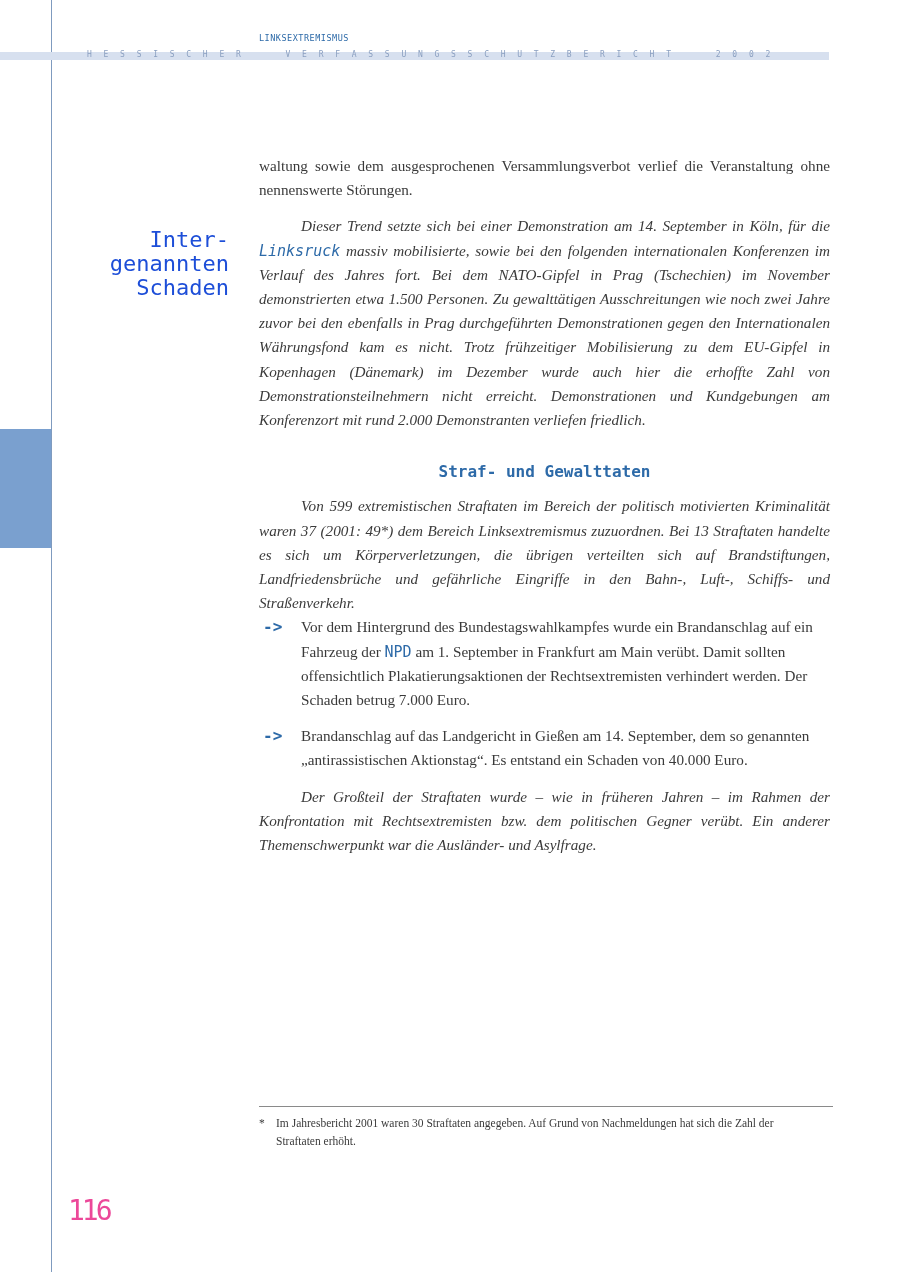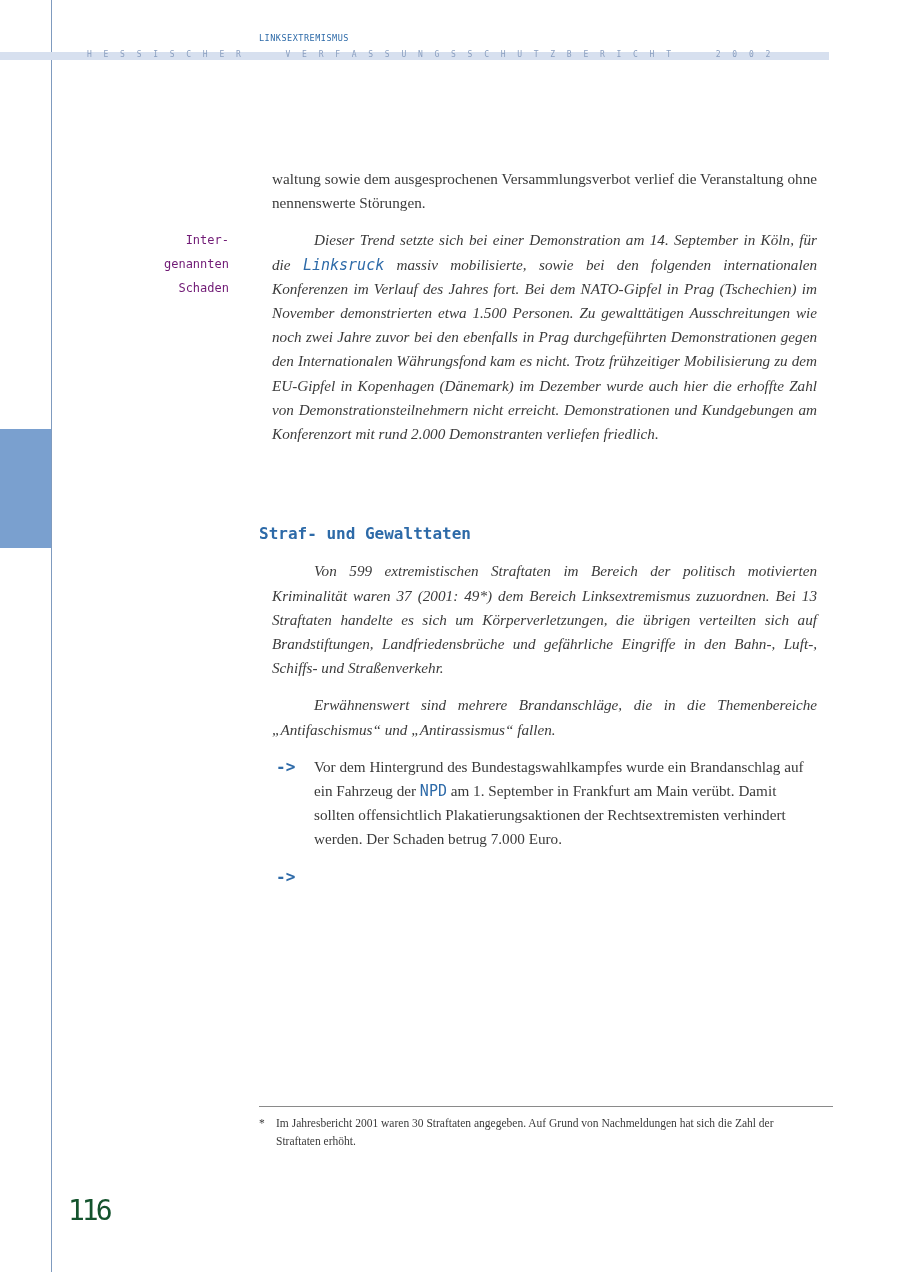--- a/index.html
+++ b/index.html
@@ -7,36 +7,36 @@
            font-family:"Liberation Serif", "DejaVu Serif", serif; color:#3a3a3a; }
     .vline { position:absolute; left:51px; top:0; width:1px; height:1272px; background:#7f9bbf; }
     .header-band { position:absolute; left:0; top:52px; width:829px; height:8px; background:#d7e0ef; }
     .header-spaced { position:absolute; left:87px; top:50px; height:12px; font-family:"DejaVu Sans Mono", monospace;
                      font-size:8px; color:#8a9fc0; letter-spacing:0; white-space:nowrap; display:flex; }
     .header-spaced span { display:inline-block; }
     .running-head { position:absolute; left:259px; top:33px; font-family:"DejaVu Sans Mono", monospace; font-size:8.5px;
                     color:#2d6aa8; letter-spacing:0.5px; }
     .side-tab { position:absolute; left:0; top:429px; width:51px; height:119px; background:#7aa0cf; }
     .margin-head { position:absolute; right:671px; top:228px; text-align:right; font-family:"DejaVu Sans Mono", monospace;
-                   font-size:12px; line-height:24px; color:#701a75; }
+                   font-size:22px; line-height:24px; color:#1d4ed8; }
     .body { position:absolute; left:259px; top:154px; width:571px; font-size:15.2px; line-height:24.2px; }
-    .p { margin:13px; text-align:justify; }
+    .p { margin:0; text-align:justify; }
     .indent { text-indent:42px;font-style:italic; }
     .gap { margin-top:12px; }
     .mono-inline { font-family:"DejaVu Sans Mono", monospace; color:#2d6aa8; font-size:15px; }
     .mono-inline.bold { font-weight:normal; }
     .h2 { font-family:"DejaVu Sans Mono", monospace; color:#2d6aa8; font-size:16px; margin:0; }
     .list-item { position:relative; padding-left:42px; text-align:left; }
     .arrow { position:absolute; left:4px; top:0; font-family:"DejaVu Sans Mono", monospace; color:#2d6aa8; font-weight:bold; font-size:16px; }
     .footnote-rule { position:absolute; left:259px; top:1106px; width:574px; height:1px; background:#8a8a8a; }
     .footnote { position:absolute; left:259px; top:1114px; width:560px; font-size:11.5px; line-height:18px; color:#3a3a3a; }
     .footnote .star { position:absolute; left:0; top:0; }
     .footnote .txt { padding-left:17px; }
     .page-number { position:absolute; left:68px; top:1194px; font-family:"DejaVu Sans Mono", monospace; font-size:28px;
-                   color:#14532d; letter-spacing:-3px; }
+                   color:#ec4899; letter-spacing:-3px; }
   </style>
 </head>
 <body>
 
 <div class="vline"></div>
 <div class="header-band"></div>
 <div class="running-head">LINKSEXTREMISMUS</div>
 <div class="header-spaced" id="pubtitle">
     <span style="width: 16.55px;">H</span>
     <span style="width: 16.55px;">E</span>
@@ -90,35 +90,36 @@
   <div>Schaden</div>
 </div>
 
 <div class="body">
   <p class="p">waltung sowie dem ausgesprochenen Versammlungsverbot verlief die Veranstaltung ohne nennenswerte Störungen.</p>
 
   <p class="p indent gap" style="margin-top:12px;">
     <span>Dieser Trend setzte sich bei einer Demonstration am 14. September in Köln, für die </span><span class="mono-inline">Linksruck</span><span> massiv mobilisierte, sowie bei den folgenden internationalen Konferenzen im Verlauf des Jahres fort. Bei dem NATO-Gipfel in Prag (Tschechien) im November demonstrierten etwa 1.500 Personen. Zu gewalttätigen Ausschreitungen wie noch zwei Jahre zuvor bei den ebenfalls in Prag durchgeführten Demonstrationen gegen den Internationalen Währungsfond kam es nicht. Trotz frühzeitiger Mobilisierung zu dem EU-Gipfel in Kopenhagen (Dänemark) im Dezember wurde auch hier die erhoffte Zahl von Demonstrationsteilnehmern nicht erreicht. Demonstrationen und Kundgebungen am Konferenzort mit rund 2.000 Demonstranten verliefen friedlich.</span>
   </p>
 
-  <h2 class="h2" style="margin-top:76px;margin-bottom:10px;">Straf- und Gewalttaten</h2>
+  <h2 class="h2" style="margin-top:28px;margin-bottom:10px;text-align:center;">Straf- und Gewalttaten</h2>
 
   <p class="p indent">Von 599 extremistischen Straftaten im Bereich der politisch motivierten Kriminalität waren 37 (2001: 49*) dem Bereich Linksextremismus zuzuordnen. Bei 13 Straftaten handelte es sich um Körperverletzungen, die übrigen verteilten sich auf Brandstiftungen, Landfriedensbrüche und gefährliche Eingriffe in den Bahn-, Luft-, Schiffs- und Straßenverkehr.</p>
-  <p class="p indent" style="margin-top:12px;">Erwähnenswert sind mehrere Brandanschläge, die in die Themenbereiche „Antifaschismus“ und „Antirassismus“ fallen.</p>
 
 
   <div class="list-item p">
     <span class="arrow">-&gt;</span>
     <span>Vor dem Hintergrund des Bundestagswahlkampfes wurde ein Brandanschlag auf ein Fahrzeug der </span><span class="mono-inline bold">NPD</span><span> am 1. September in Frankfurt am Main verübt. Damit sollten offensichtlich Plakatierungsaktionen der Rechtsextremisten verhindert werden. Der Schaden betrug 7.000 Euro.</span>
   </div>
 
   <div class="list-item p" style="margin-top:12px;">
     <span class="arrow">-&gt;</span>
+    <span>Brandanschlag auf das Landgericht in Gießen am 14. September, dem so genannten „antirassistischen Aktionstag“. Es entstand ein Schaden von 40.000 Euro.</span>
   </div>
 
+  <p class="p indent" style="margin-top:12px;">Der Großteil der Straftaten wurde – wie in früheren Jahren – im Rahmen der Konfrontation mit Rechtsextremisten bzw. dem politischen Gegner verübt. Ein anderer Themenschwerpunkt war die Ausländer- und Asylfrage.</p>
 </div>
 
 <div class="footnote-rule"></div>
 <div class="footnote">
   <span class="star">*</span>
   <div class="txt">Im Jahresbericht 2001 waren 30 Straftaten angegeben. Auf Grund von Nachmeldungen hat sich die Zahl der Straftaten erhöht.</div>
 </div>
 
 <div class="page-number">116</div>
 

